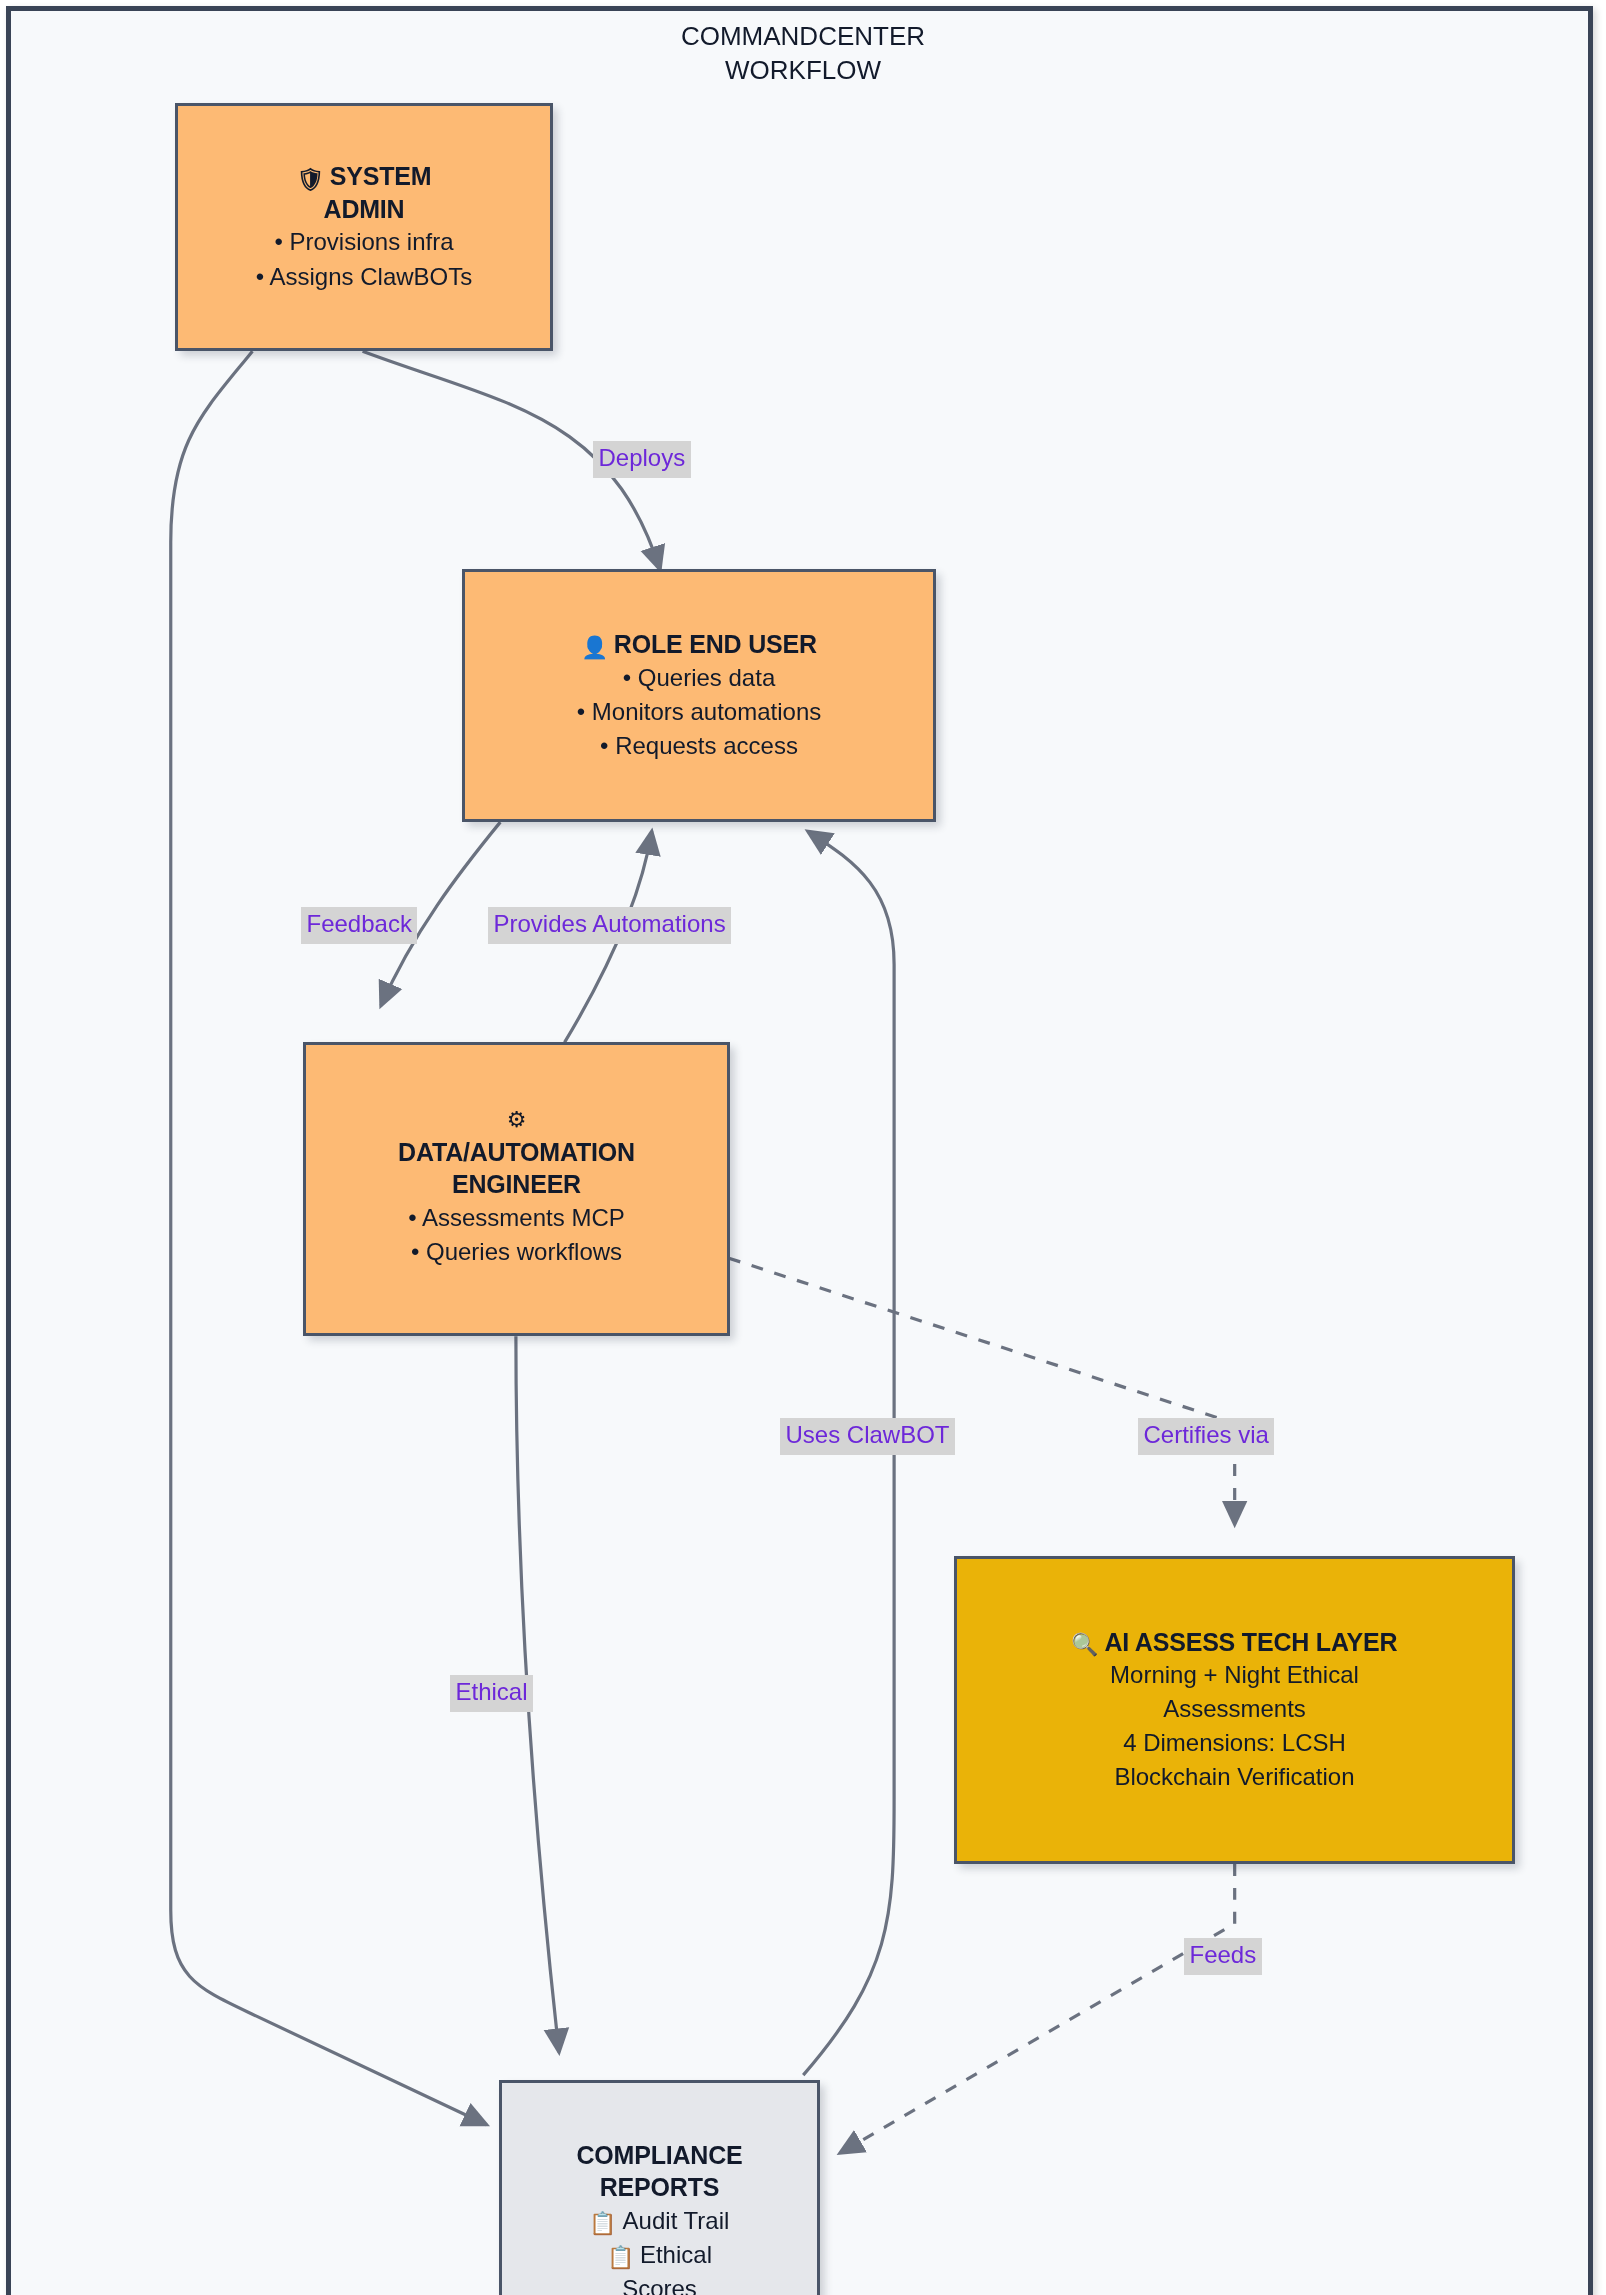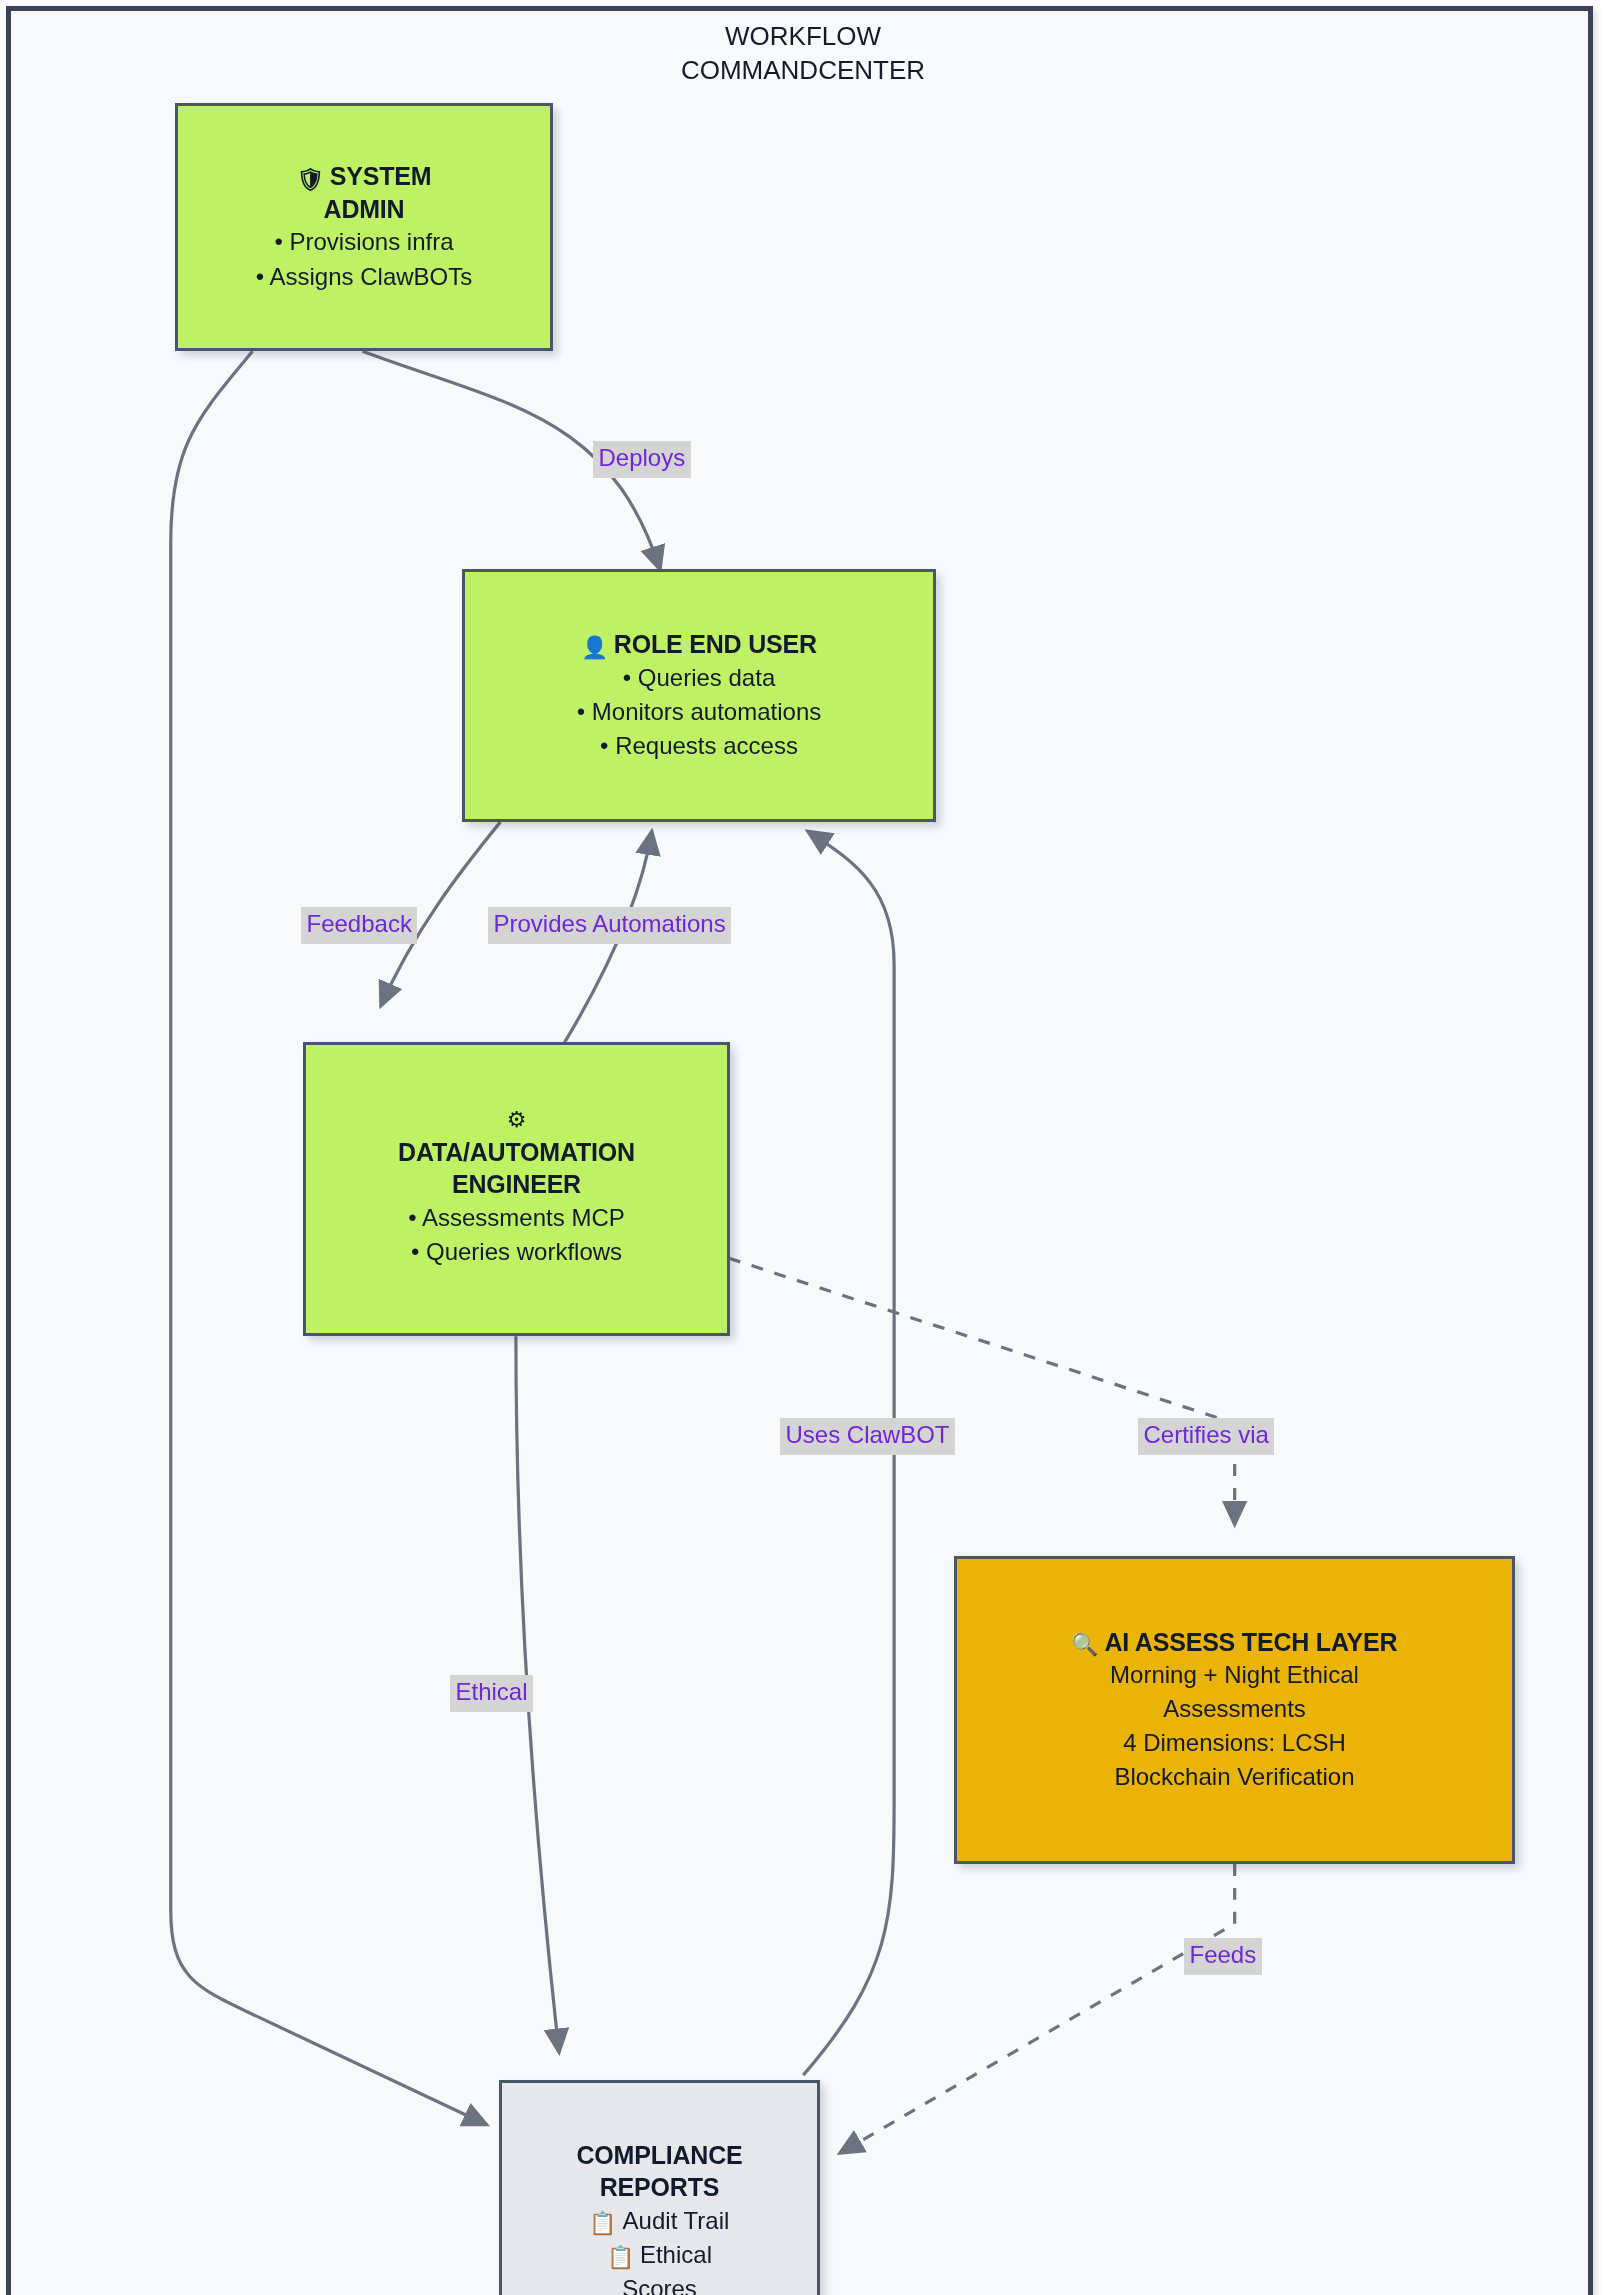--- a/index.html
+++ b/index.html
@@ -37,21 +37,21 @@
     box-sizing: border-box;
     border: 3.2px solid #4a5568;
     box-shadow: 4.6px 4.6px 8.3px rgba(30,40,60,0.20);
     display: flex;
     flex-direction: column;
     align-items: center;
     justify-content: center;
     text-align: center;
     color: #111827;
   }
-  .fill-light  { background: #bef264; text-align: right; }
+  .fill-light  { background: #fdba74; text-align: right; }
   .fill-dark   { background: #eab308; }
   .fill-pale   { background: #e5e7eb; }
 
   .node-title {
     font-weight: bold;
     font-size: 25px;
     line-height: 1.30;
     letter-spacing: -0.2px;
     color: #121a2b;
     white-space: nowrap;
@@ -119,22 +119,22 @@
 
       <path d="M 1124,2910 C 1124,3400 1160,3950 1218,4470" marker-end="url(#arrow)"></path>
 
       <path stroke-dasharray="26 26" d="M 1588,2740 L 2690,3100 L 2690,3320" marker-end="url(#arrow)"></path>
 
       <path stroke-dasharray="26 26" d="M 2690,4060 L 2690,4190 L 1830,4690" marker-end="url(#arrow)"></path>
     </g>
   </svg>
 
   <div id="diagram-title">
+    <div>COMMANDCENTER</div>
     <div>WORKFLOW</div>
-    <div>COMMANDCENTER</div>
   </div>
 
   <div class="node-box fill-light" style="left:175px; top:103px; width:378px; height:248px;">
     <div class="node-title">
       <span class="emoji">🛡</span><span>SYSTEM</span>
     </div>
     <div class="node-title">ADMIN</div>
     <div class="node-line">• Provisions infra</div>
     <div class="node-line">• Assigns ClawBOTs</div>
   </div>

